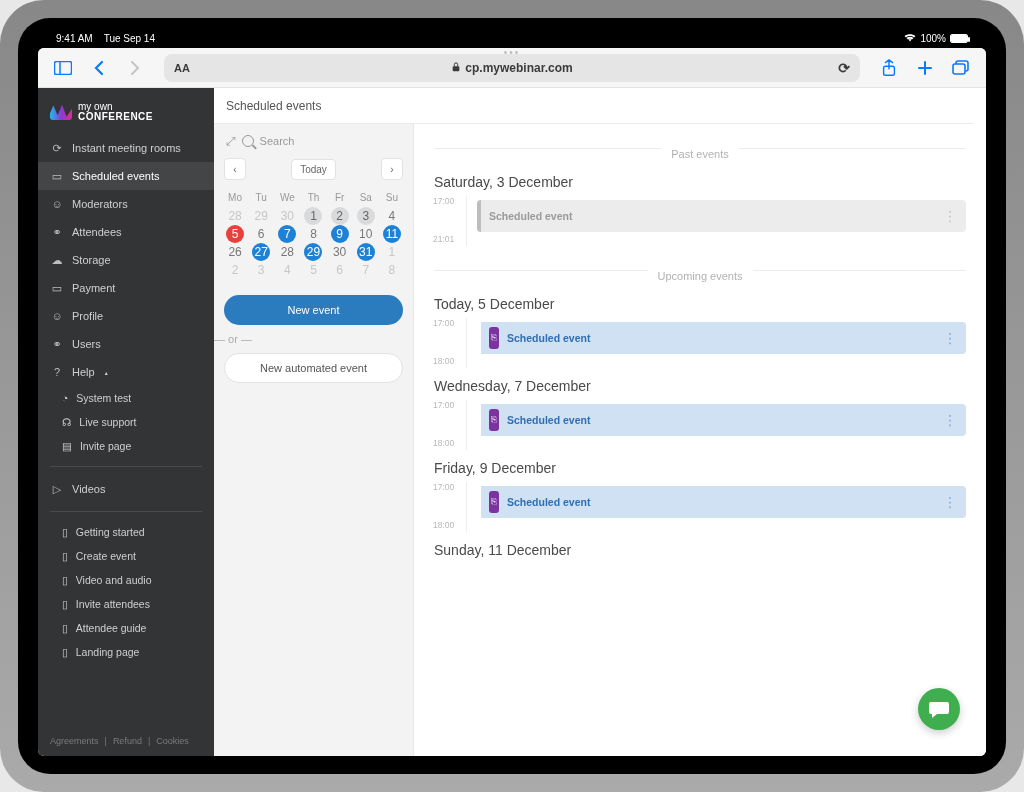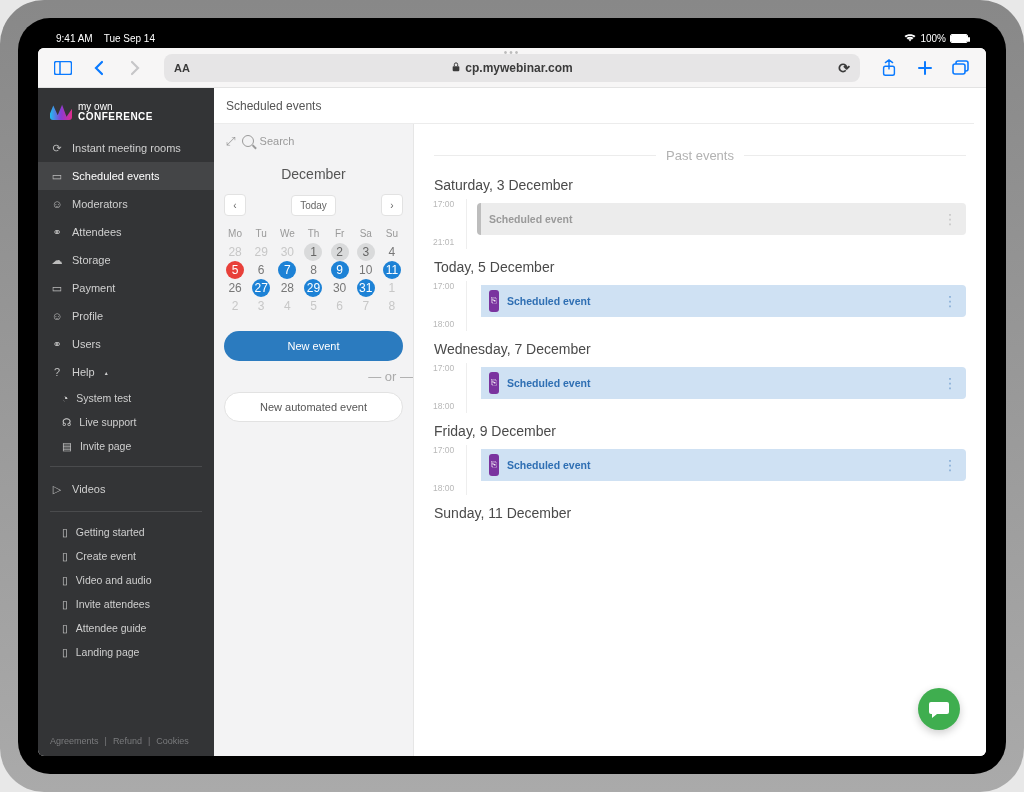--- a/index.html
+++ b/index.html
@@ -48,25 +48,25 @@
   .cal{padding:0 8px;}
   .calrow{display:grid;grid-template-columns:repeat(7,1fr);text-align:center;font-size:10px;color:#999;}
   .calrow .dow{padding:4px 0;}
   .calrow .dcell{height:18px;display:flex;align-items:center;justify-content:center;color:#777;font-size:12px;}
   .dcell .n{width:18px;height:18px;display:flex;align-items:center;justify-content:center;border-radius:50%;}
   .dim{color:#c7c7c7!important;}
   .today-cell{background:#e8403a;color:#fff!important;}
   .has-event{background:#1d82d6;color:#fff!important;}
   .gray-cell{background:#d9dadb;color:#666!important;}
   .btn-primary{margin:16px 10px 0;background:#2b7bbf;color:#fff;border:none;border-radius:16px;height:30px;font-size:11px;cursor:pointer;}
-  .or-sep{text-align:right;font-size:13px;color:#aaa;margin:8px 0;}
+  .or-sep{text-align:left;font-size:11px;color:#aaa;margin:8px 0;}
   .btn-ghost{margin:0 10px;background:#fff;border:1px solid #e2e2e2;border-radius:16px;height:30px;font-size:11px;color:#555;}
   
   .rightpane{flex:1;background:#fff;position:relative;overflow:auto;padding:0 20px 40px 20px;}
-  .divider-label{display:flex;align-items:center;gap:10px;margin:24px 0 14px;font-size:13px;color:#b2b2b2;}
+  .divider-label{display:flex;gap:10px;margin:24px 0 14px;font-size:11px;color:#b2b2b2;}
   .divider-label::before,.divider-label::after{content:"";flex:1;height:1px;background:#ececec;}
   .dayhead{font-size:14px;color:#4a4a4a;margin:10px 0 6px;}
   .slotwrap{position:relative;margin-left:32px;border-left:1px solid #eee;min-height:50px;padding:4px 0 4px 10px;}
   .timestamp{position:absolute;left:-34px;font-size:8.5px;color:#b8b8b8;}
   .evcard{display:flex;align-items:center;height:32px;border-radius:4px;padding:0 8px;position:relative;}
   .evcard.past{background:#ececec;color:#9a9a9a;border-left:4px solid #bdbdbd;}
   .evcard.upcoming{background:#cfe1f3;color:#2f6fb3;border-left:4px solid #fff;}
   .evcard .pill{width:10px;height:22px;background:#7a339f;border-radius:3px;margin-right:8px;display:flex;align-items:center;justify-content:center;color:#fff;font-size:8px;}
   .evcard .lbl{font-size:10.5px;font-weight:600;}
   .evcard .menu{position:absolute;right:10px;color:inherit;opacity:.5;font-size:14px;letter-spacing:-1px;}
@@ -243,21 +243,20 @@
 
       <div class="midpane">
         <div class="page-title-row" style="width:760px;position:relative;z-index:2;">
           <span>Scheduled events</span>
         </div>
         <div class="searchrow">
           <span style="font-size:12px;">⤢</span>
           <span class="mag"></span>
           <span>Search</span>
         </div>
-        <div class="month-label">December</div>
         <div class="monthnav">
           <div class="chip sq">‹</div>
           <div class="chip">Today</div>
           <div class="chip sq">›</div>
         </div>
         <div class="cal">
           <div class="calrow" id="dow-row">
                 <div class="dow">Mo</div>
                 <div class="dow">Tu</div>
                 <div class="dow">We</div>
@@ -374,20 +373,23 @@
         <div id="day-list">
               <div class="dayhead">Saturday, 3 December</div>
               <div class="slotwrap">
                 <div class="timestamp" style="top: 0px;">17:00</div>
                 <div class="timestamp" style="top: 38px;">21:01</div>
                 <div class="evcard past">
                   <span class="lbl">Scheduled event</span>
                   <span class="menu">⋮</span>
                 </div>
               </div>
+              <div class="divider-label">
+                <span>Upcoming events</span>
+              </div>
               <div class="dayhead">Today, 5 December</div>
               <div class="slotwrap">
                 <div class="timestamp" style="top: 0px;">17:00</div>
                 <div class="timestamp" style="top: 38px;">18:00</div>
                 <div class="evcard upcoming">
                   <div class="pill">⎘</div>
                   <span class="lbl">Scheduled event</span>
                   <span class="menu">⋮</span>
                 </div>
               </div>

